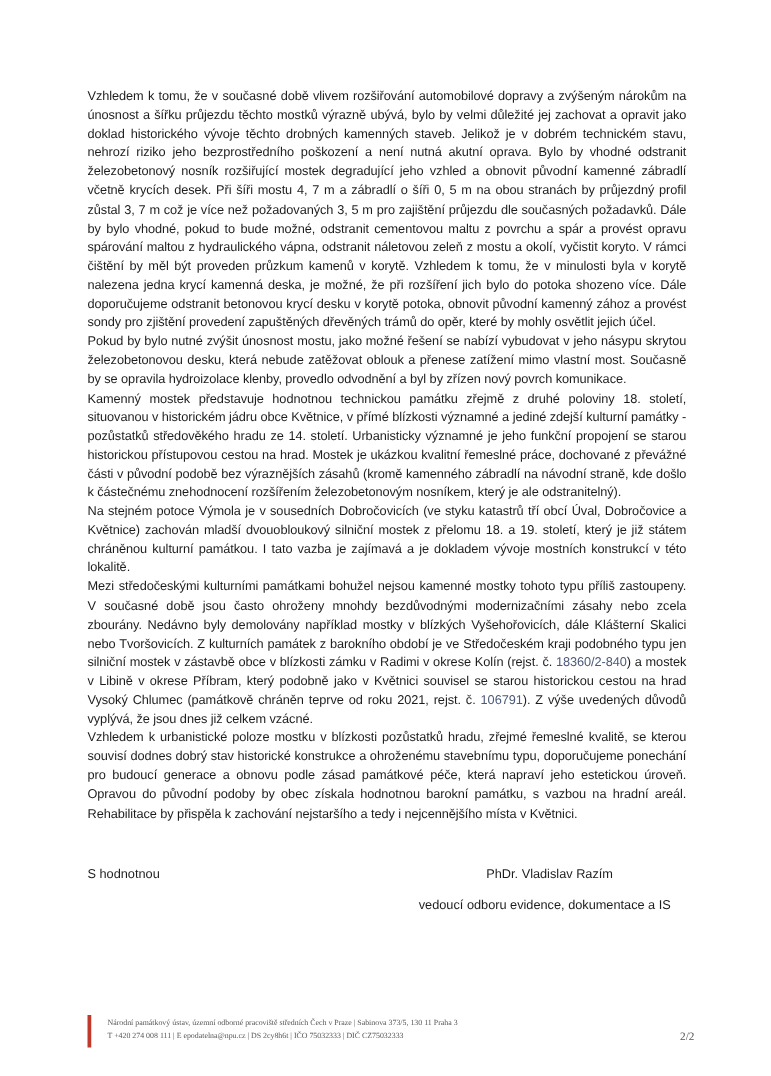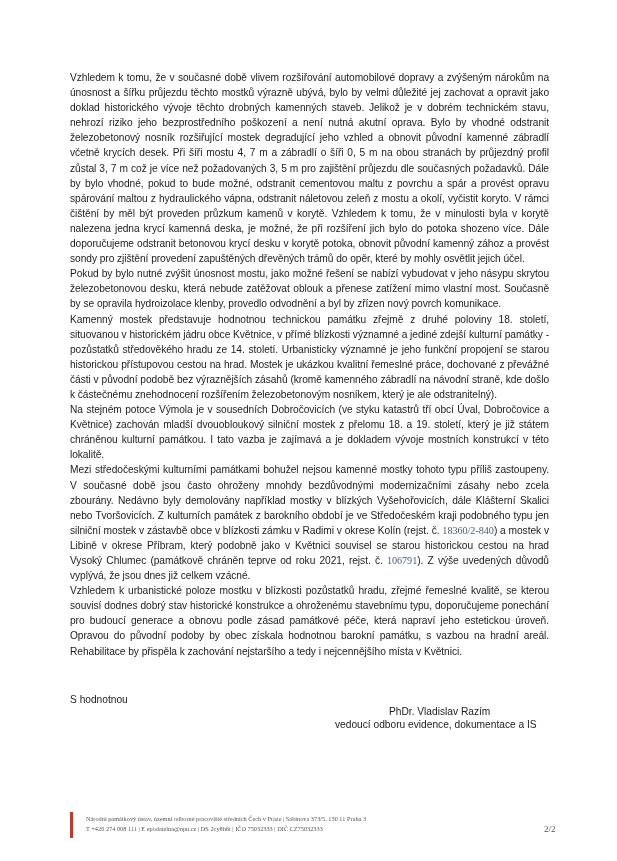--- a/index.html
+++ b/index.html
@@ -32,40 +32,39 @@
       text-align: justify;
       color: #1c1c1c;
       letter-spacing: -0.05px;
     }
     .body-text p {
       margin: 0;
       padding: 0;
     }
     .ref {
       color: #4a5a7a;
-      font-family: Liberation Serif, serif;
     }
     .signature-row {
       position: absolute;
       left: 70px;
       top: 692px;
       width: 479px;
       font-size: 10.2px;
       line-height: 15.1px;
       color: #1c1c1c;
     }
     .greeting {
       position: absolute;
       left: 0;
       top: 0;
     }
     .signer-name {
       position: absolute;
       left: 319px;
-      top: 12px;
+      top: 0;
       white-space: nowrap;
       text-align: right;
     }
     .signer-title {
       position: absolute;
       left: 265px;
       top: 25px;
       white-space: nowrap;
     }
     .footer {

